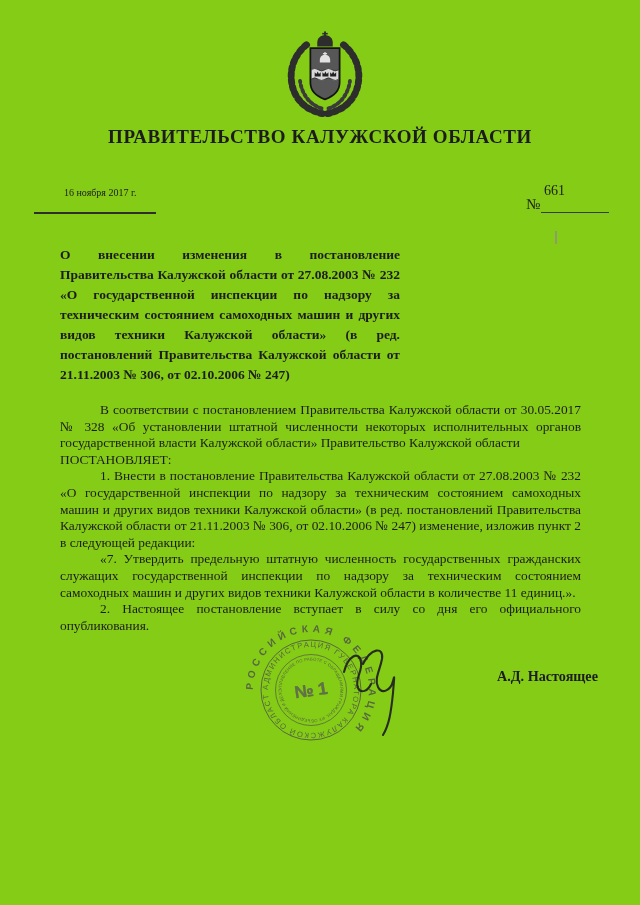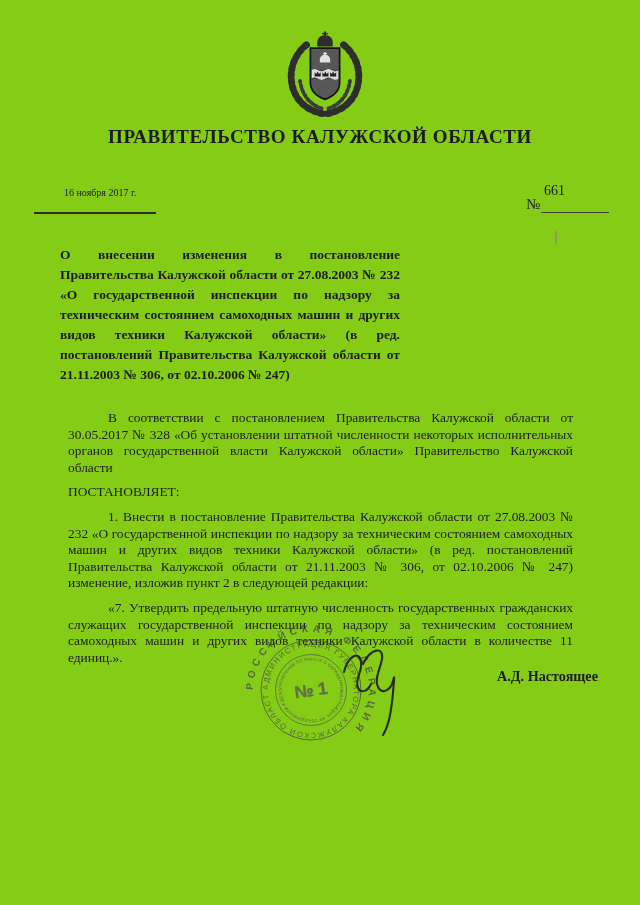--- a/index.html
+++ b/index.html
@@ -66,21 +66,21 @@
     text-align: justify;
   }
 
   .body-text {
     left: 60px; top: 402px;
     width: 521px;
     font-size: 13.4px;
     line-height: 16.6px;
     text-align: justify;
   }
-  .body-text p { margin: 8px; text-indent: 40px; }
+  .body-text p { margin: 0; text-indent: 40px; }
   .body-text p.no-indent { text-indent: 0; font-weight: normal; }
 
   .sig-title {
     left: 60px; top: 668px;
     font-size: 14.2px;
     font-weight: bold;
   }
   .sig-name {
     left: 497px; top: 668px;
     font-size: 14.2px;
@@ -127,20 +127,21 @@
   <div class="abs number-underline"></div>
   <div class="abs scan-tick"></div>
 
   <div class="abs subject">О внесении изменения в постановление Правительства Калужской области от 27.08.2003 № 232 «О государственной инспекции по надзору за техническим состоянием самоходных машин и других видов техники Калужской области» (в ред. постановлений Правительства Калужской области от 21.11.2003 № 306, от 02.10.2006 № 247)</div>
 
   <div class="abs body-text">
     <p>В соответствии с постановлением Правительства Калужской области от 30.05.2017 № 328 «Об установлении штатной численности некоторых исполнительных органов государственной власти Калужской области» Правительство Калужской области</p>
     <p class="no-indent">ПОСТАНОВЛЯЕТ:</p>
     <p>1. Внести в постановление Правительства Калужской области от 27.08.2003 № 232 «О государственной инспекции по надзору за техническим состоянием самоходных машин и других видов техники Калужской области» (в ред. постановлений Правительства Калужской области от 21.11.2003 № 306, от 02.10.2006 № 247) изменение, изложив пункт 2 в следующей редакции:</p>
     <p>«7. Утвердить предельную штатную численность государственных гражданских служащих государственной инспекции по надзору за техническим состоянием самоходных машин и других видов техники Калужской области в количестве 11 единиц.».</p>
+    <p>2. Настоящее постановление вступает в силу со дня его официального опубликования.</p>
   </div>
 
   <div class="abs sig-name">А.Д. Настоящее</div>
 
   <svg class="abs stamp" width="136" height="136" viewBox="0 0 136 136" aria-hidden="true">
     <defs>
       <path id="ring-outer-path" d="M 10,68 a 58,58 0 1 1 116,0 a 58,58 0 1 1 -116,0"></path>
       <path id="ring-middle-path" d="M 25,68 a 43,43 0 1 1 86,0 a 43,43 0 1 1 -86,0"></path>
       <path id="ring-inner-path" d="M 38.5,68 a 29.5,29.5 0 1 1 59,0 a 29.5,29.5 0 1 1 -59,0"></path>
     </defs>

